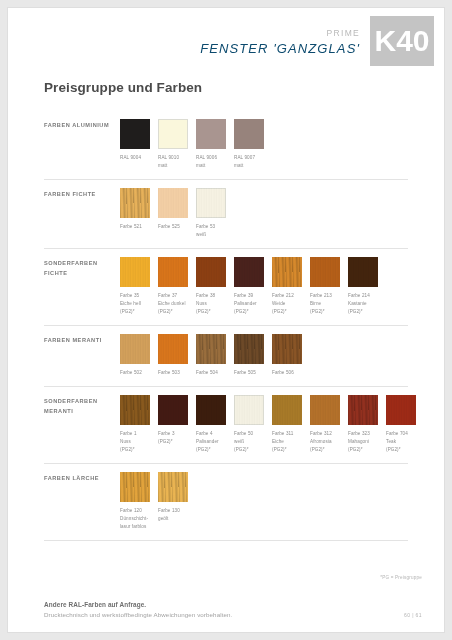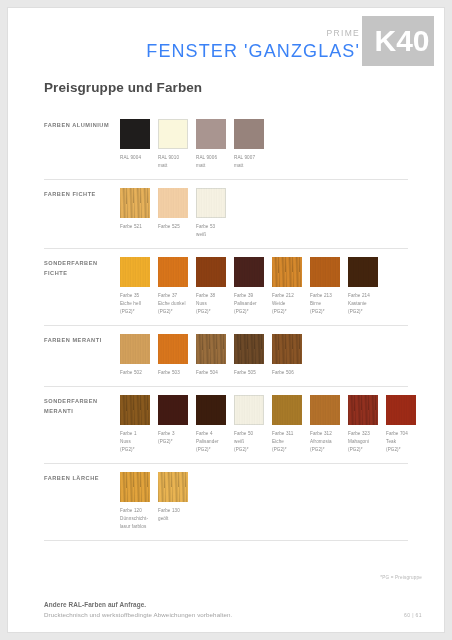--- a/index.html
+++ b/index.html
@@ -18,37 +18,38 @@
   }
 
   
   .header{
     position:relative;height:62px;
   }
   .badge{
     position:absolute;right:10px;top:8px;
     width:64px;height:50px;
     background:#c4c4c4;
-    display:flex;align-items:center;justify-content:center;padding-left:8px;
+    display:flex;align-items:center;justify-content:center;
   }
   .badge-text{
     color:#ffffff;font-size:30px;font-weight:700;letter-spacing:0px;
     line-height:1;
   }
   .header-titles{
     position:absolute;right:84px;top:20px;
     text-align:right;
   }
   .prime{
     color:#b9b9b9;font-size:8.5px;letter-spacing:1.3px;
     margin:0 0 3px 0;
   }
   .fenster{
-    color:#3b82f6;font-size:18px;letter-spacing:1.1px;
+    color:#0c4a6e;font-size:13px;letter-spacing:1.1px;
     margin:0;
+    font-style:italic;
   }
 
   
   .section-title{
     margin:10px 0 0 36px;
     font-size:13.5px;font-weight:700;color:#4b4b4b;
     letter-spacing:0.1px;
   }
 
   

